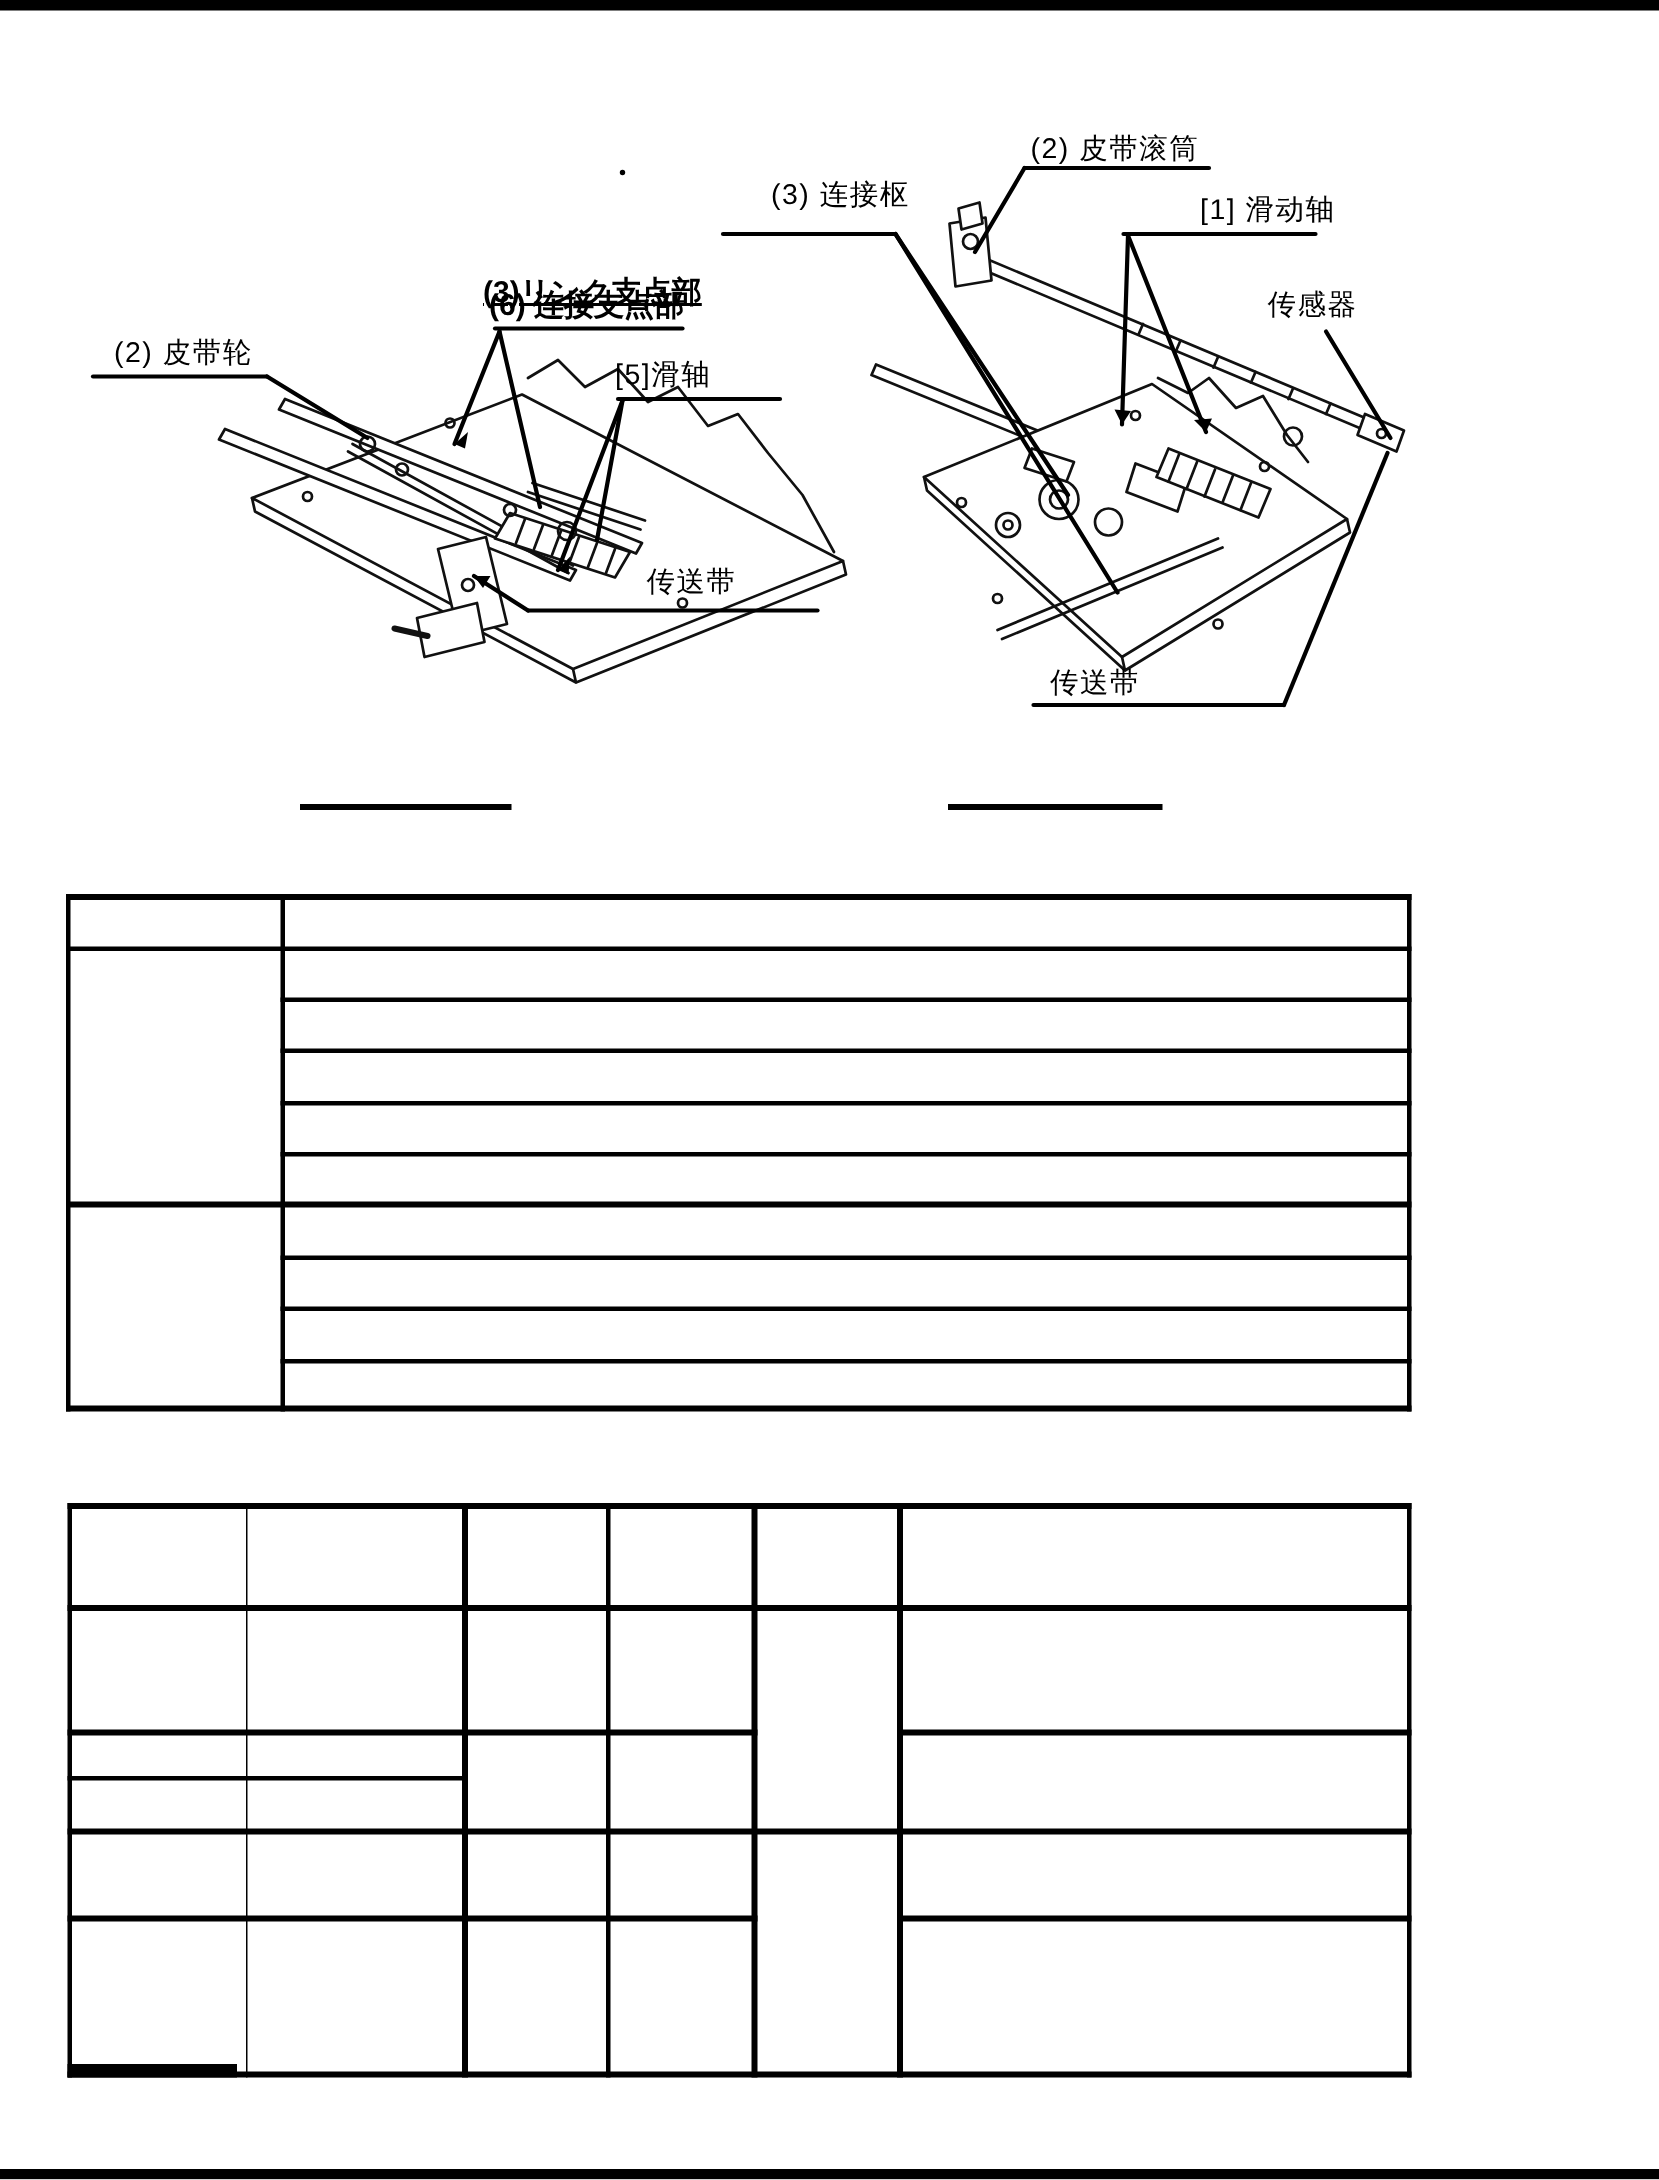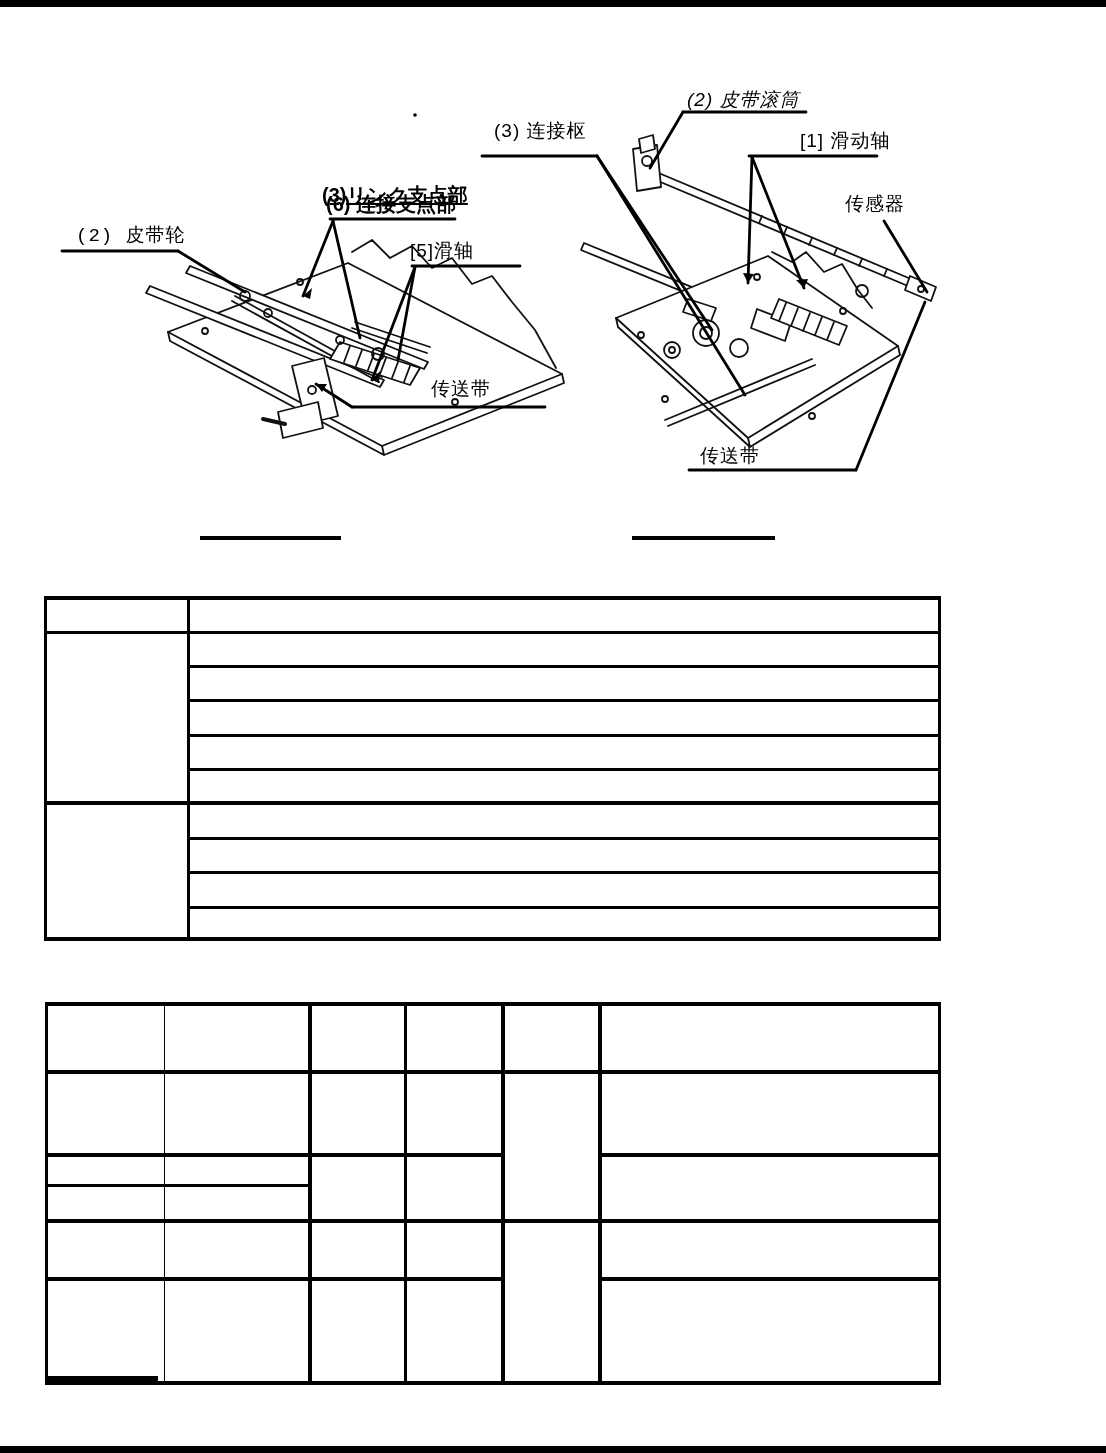--- a/index.html
+++ b/index.html
@@ -143,32 +143,32 @@
 
     <g fill="#000" stroke="none">
       <path d="M303,296 L312,288 L310,299 Z"></path>
       <path d="M372,380 L380,371 L379,383 Z"></path>
       <path d="M316,384 L327,384 L322,392 Z"></path>
       <path d="M748,283 L743,273 L754,274 Z"></path>
       <path d="M804,288 L796,280 L808,279 Z"></path>
     </g>
   </svg>
 
-  <span class="fig-label" style="left:76px;top:225px;font-family:Liberation Mono, monospace;">(2) 皮带轮</span>
+  <span class="fig-label" style="left:76px;top:225px;">(2) 皮带轮</span>
 
   <span class="fig-label overprint" style="left:322px;top:184px;text-decoration:underline;">(3)リンク支点部</span>
   <span class="fig-label overprint" style="left:326px;top:193px;">(6) 连接支点部</span>
 
   <span class="fig-label" style="left:410px;top:240px;">[5]滑轴</span>
 
   <span class="fig-label" style="left:431px;top:378px;">传送带</span>
 
-  <span class="fig-label" style="left:494px;top:120px;text-align:center;">(3) 连接枢</span>
-
-  <span class="fig-label" style="left:687px;top:89px;font-style:italic;">(2) 皮带滚筒</span>
+  <span class="fig-label" style="left:514px;top:120px;text-align:center;">(3) 连接枢</span>
+
+  <span class="fig-label" style="left:687px;top:89px;">(2) 皮带滚筒</span>
 
   <span class="fig-label" style="left:800px;top:130px;">[1] 滑动轴</span>
 
   <span class="fig-label" style="left:845px;top:193px;">传感器</span>
 
   <span class="fig-label" style="left:700px;top:445px;">传送带</span>
 
   <div class="ln" style="left:200px;top:536px;width:141px;height:4px;"></div>
   <div class="ln" style="left:632px;top:536px;width:143px;height:4px;"></div>
 

